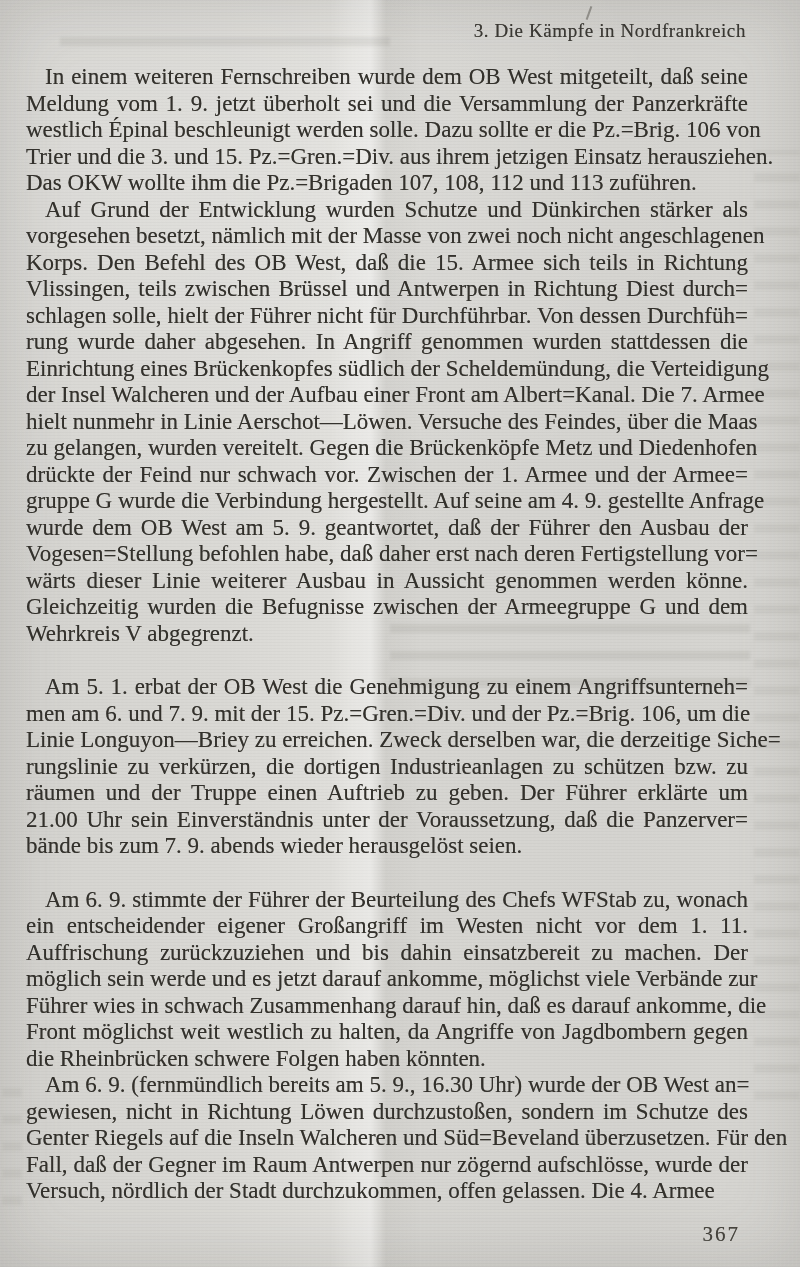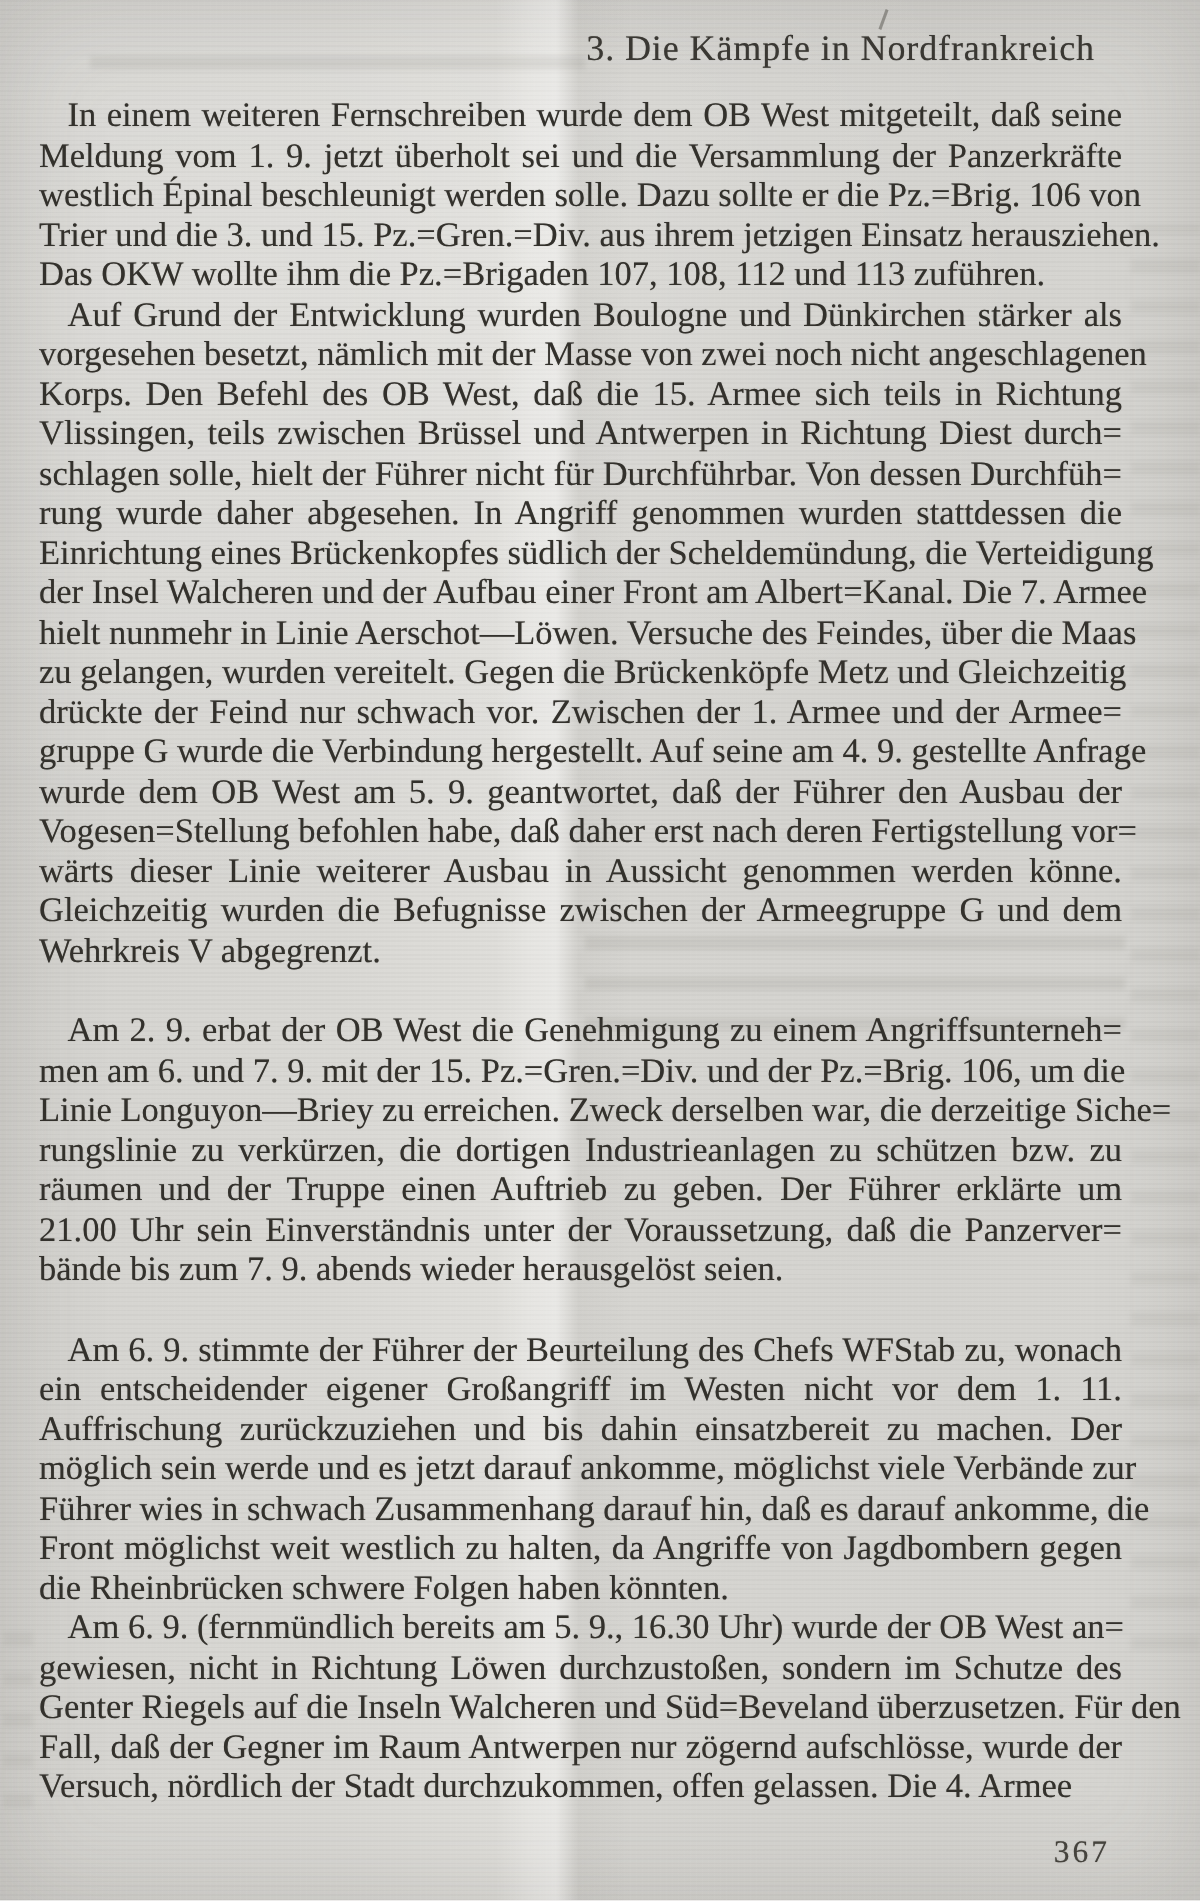--- a/index.html
+++ b/index.html
@@ -22,22 +22,22 @@
     background-image:
       repeating-linear-gradient(0deg, rgba(0,0,0,0.022) 0 1px, rgba(0,0,0,0) 1px 3px),
       repeating-linear-gradient(90deg, rgba(255,255,255,0.03) 0 1px, rgba(255,255,255,0) 1px 4px);
   }
   .crease {
     position: absolute; top: 0; left: 330px; width: 90px; height: 100%;
     background: linear-gradient(90deg, rgba(255,255,255,0) 0%, rgba(255,255,255,0.35) 45%, rgba(120,118,112,0.10) 62%, rgba(0,0,0,0) 100%);
     pointer-events: none;
   }
   .running-header {
-    position: absolute; top: 20px; right: 70px;
-    font-size: 24px; letter-spacing: 0.6px;
+    position: absolute; top: 20px; right: 54px;
+    font-size: 19px; letter-spacing: 0.6px;
     color: #3a3833;
     text-shadow: 0 0 0.5px rgba(45,43,38,0.55);
   }
   .text-block {
     position: absolute; top: 64px; left: 26px; width: 722px;
     font-size: 23px; line-height: 26.5px;
     text-shadow: 0 0 0.5px rgba(45,43,38,0.5);
   }
   .paragraph { margin: 0; }
   .paragraph.gap { margin-top: 27px; }
@@ -86,40 +86,40 @@
 
   <div class="text-block">
       <div class="paragraph">
         <div class="line first">In einem weiteren Fernschreiben wurde dem OB West mitgeteilt, daß seine</div>
         <div class="line">Meldung vom 1. 9. jetzt überholt sei und die Versammlung der Panzerkräfte</div>
         <div class="line">westlich Épinal beschleunigt werden solle. Dazu sollte er die Pz.=Brig. 106 von</div>
         <div class="line">Trier und die 3. und 15. Pz.=Gren.=Div. aus ihrem jetzigen Einsatz herausziehen.</div>
         <div class="line last">Das OKW wollte ihm die Pz.=Brigaden 107, 108, 112 und 113 zuführen.</div>
       </div>
       <div class="paragraph">
-        <div class="line first">Auf Grund der Entwicklung wurden Boulogne und Dünkirchen stärker als</div>
+        <div class="line first">Auf Grund der Entwicklung wurden Schutze und Dünkirchen stärker als</div>
         <div class="line">vorgesehen besetzt, nämlich mit der Masse von zwei noch nicht angeschlagenen</div>
         <div class="line">Korps. Den Befehl des OB West, daß die 15. Armee sich teils in Richtung</div>
         <div class="line">Vlissingen, teils zwischen Brüssel und Antwerpen in Richtung Diest durch=</div>
         <div class="line">schlagen solle, hielt der Führer nicht für Durchführbar. Von dessen Durchfüh=</div>
         <div class="line">rung wurde daher abgesehen. In Angriff genommen wurden stattdessen die</div>
         <div class="line">Einrichtung eines Brückenkopfes südlich der Scheldemündung, die Verteidigung</div>
         <div class="line">der Insel Walcheren und der Aufbau einer Front am Albert=Kanal. Die 7. Armee</div>
         <div class="line">hielt nunmehr in Linie Aerschot—Löwen. Versuche des Feindes, über die Maas</div>
-        <div class="line">zu gelangen, wurden vereitelt. Gegen die Brückenköpfe Metz und Gleichzeitig</div>
+        <div class="line">zu gelangen, wurden vereitelt. Gegen die Brückenköpfe Metz und Diedenhofen</div>
         <div class="line">drückte der Feind nur schwach vor. Zwischen der 1. Armee und der Armee=</div>
         <div class="line">gruppe G wurde die Verbindung hergestellt. Auf seine am 4. 9. gestellte Anfrage</div>
         <div class="line">wurde dem OB West am 5. 9. geantwortet, daß der Führer den Ausbau der</div>
         <div class="line">Vogesen=Stellung befohlen habe, daß daher erst nach deren Fertigstellung vor=</div>
         <div class="line">wärts dieser Linie weiterer Ausbau in Aussicht genommen werden könne.</div>
         <div class="line">Gleichzeitig wurden die Befugnisse zwischen der Armeegruppe G und dem</div>
         <div class="line last">Wehrkreis V abgegrenzt.</div>
       </div>
       <div class="paragraph gap">
-        <div class="line first">Am 2. 9. erbat der OB West die Genehmigung zu einem Angriffsunterneh=</div>
+        <div class="line first">Am 5. 1. erbat der OB West die Genehmigung zu einem Angriffsunterneh=</div>
         <div class="line">men am 6. und 7. 9. mit der 15. Pz.=Gren.=Div. und der Pz.=Brig. 106, um die</div>
         <div class="line">Linie Longuyon—Briey zu erreichen. Zweck derselben war, die derzeitige Siche=</div>
         <div class="line">rungslinie zu verkürzen, die dortigen Industrieanlagen zu schützen bzw. zu</div>
         <div class="line">räumen und der Truppe einen Auftrieb zu geben. Der Führer erklärte um</div>
         <div class="line">21.00 Uhr sein Einverständnis unter der Voraussetzung, daß die Panzerver=</div>
         <div class="line last">bände bis zum 7. 9. abends wieder herausgelöst seien.</div>
       </div>
       <div class="paragraph gap">
         <div class="line first">Am 6. 9. stimmte der Führer der Beurteilung des Chefs WFStab zu, wonach</div>
         <div class="line">ein entscheidender eigener Großangriff im Westen nicht vor dem 1. 11.</div>

